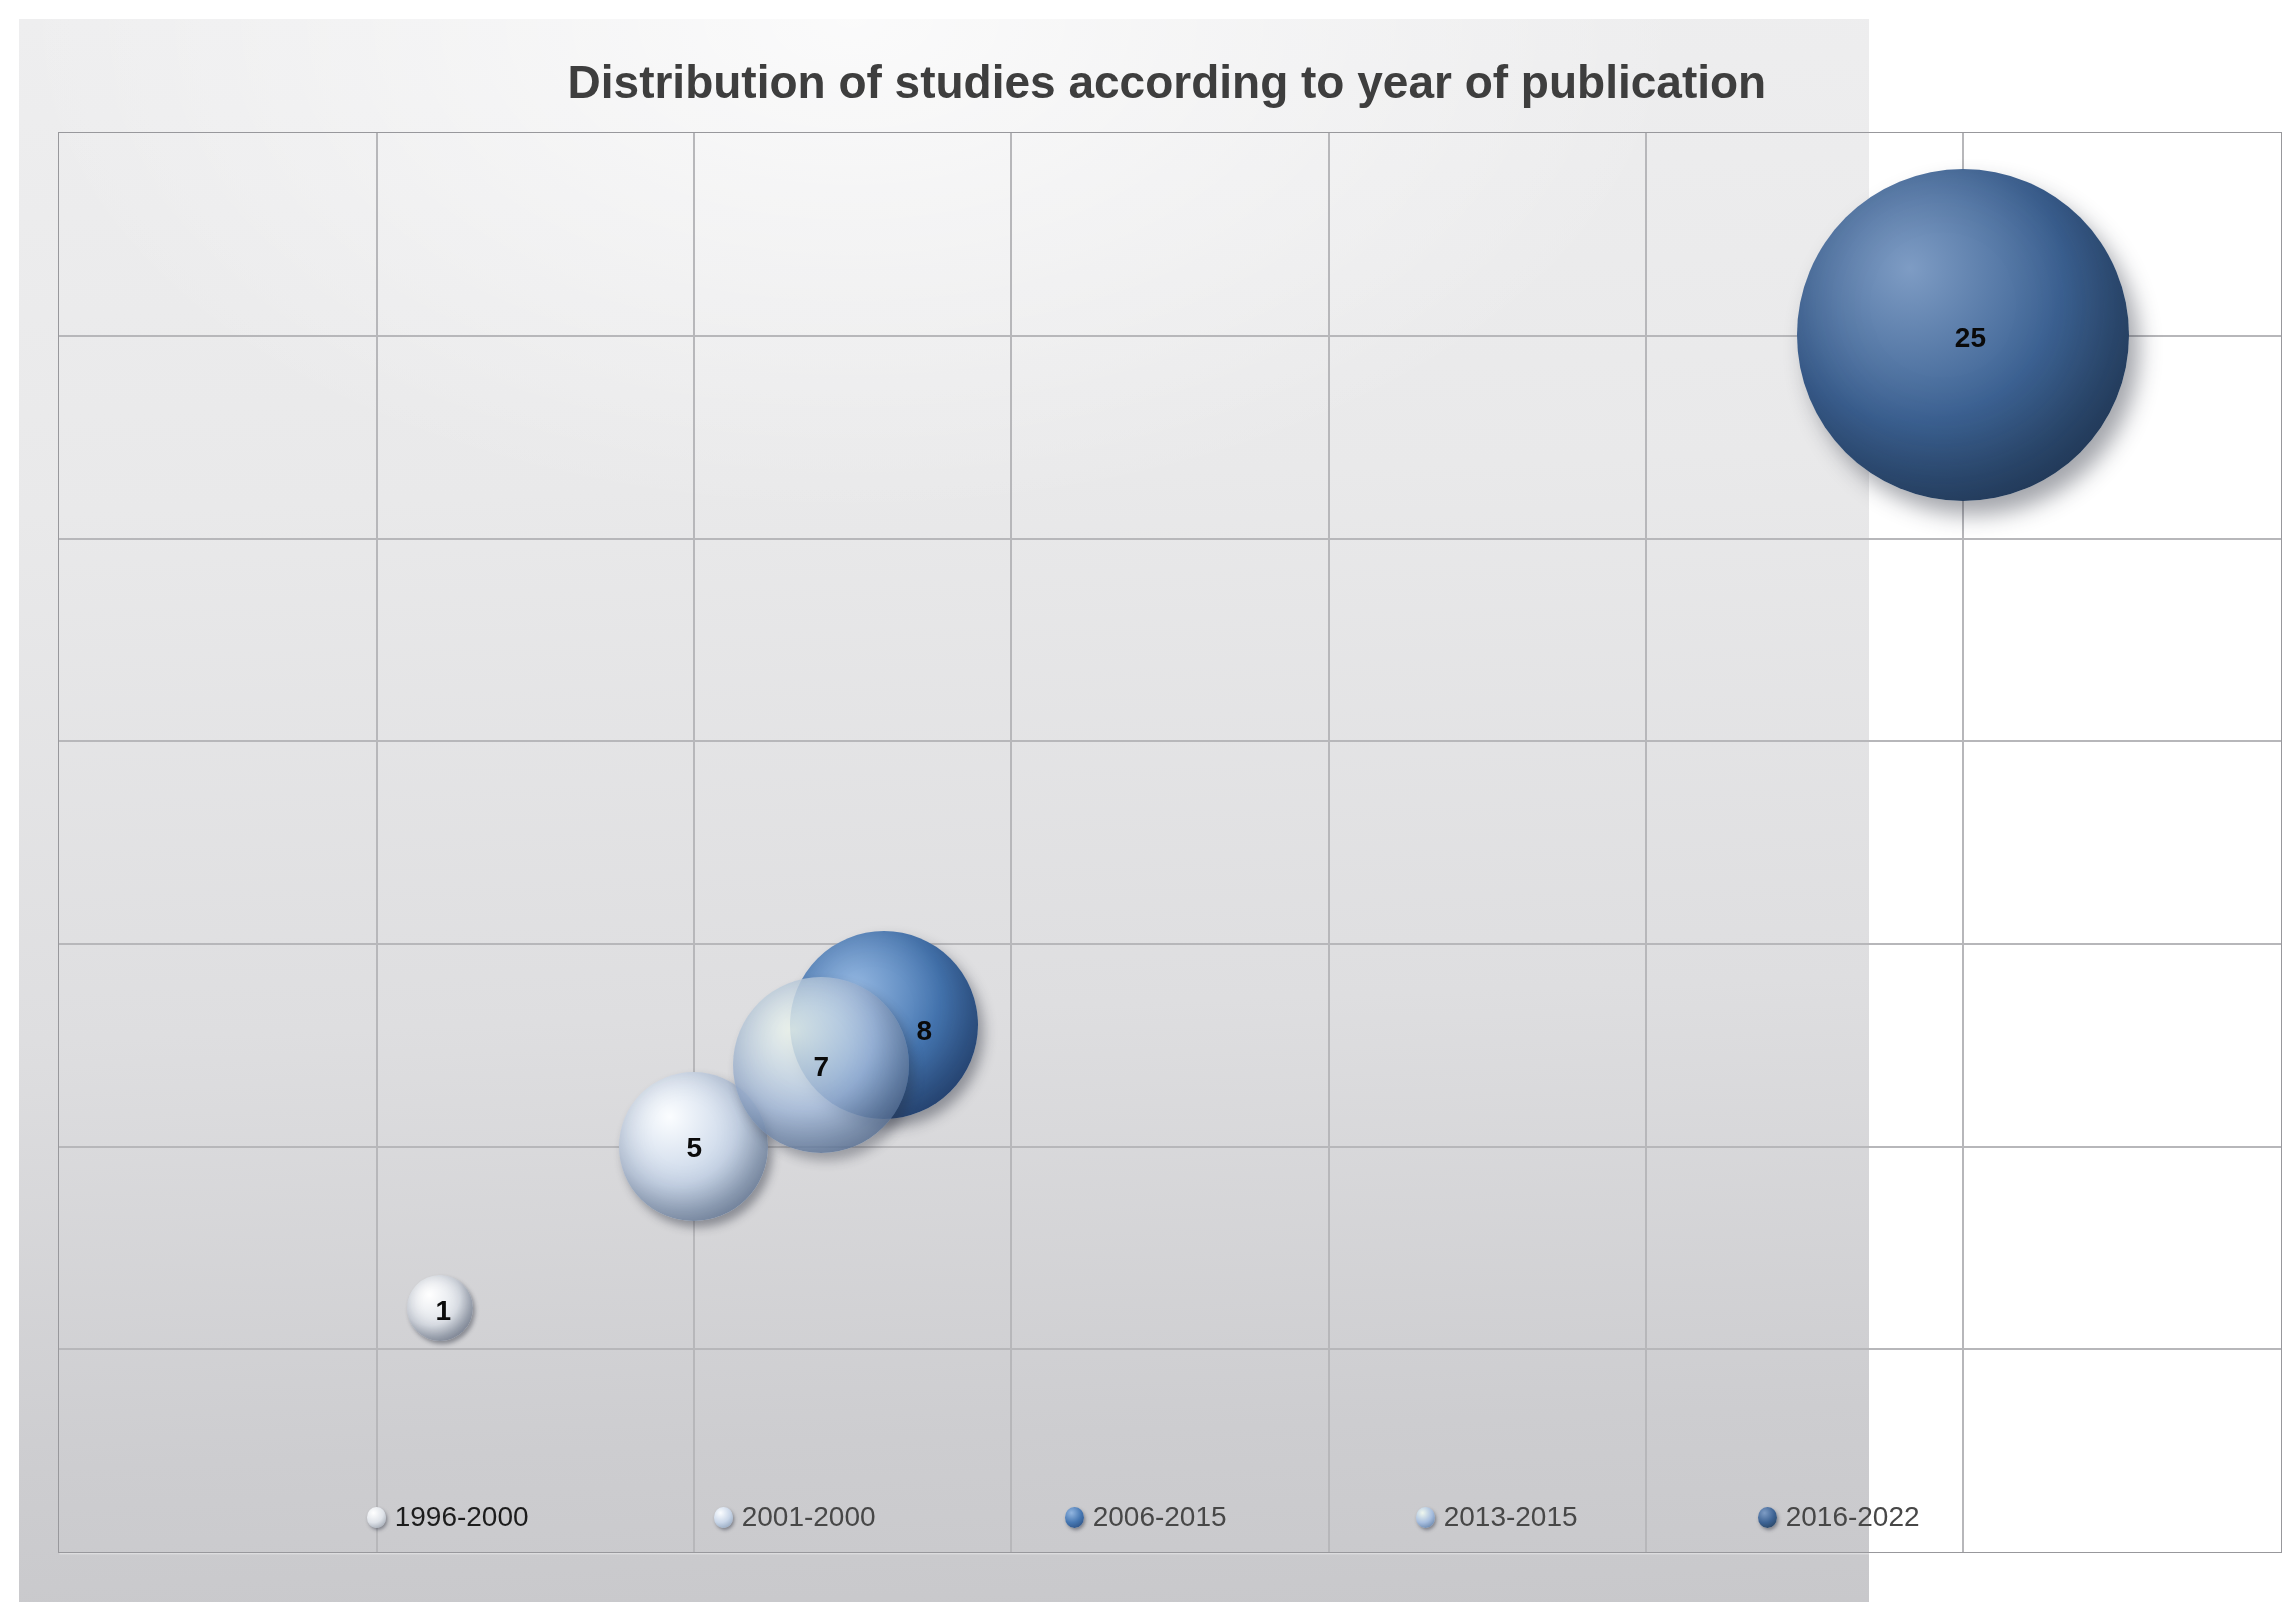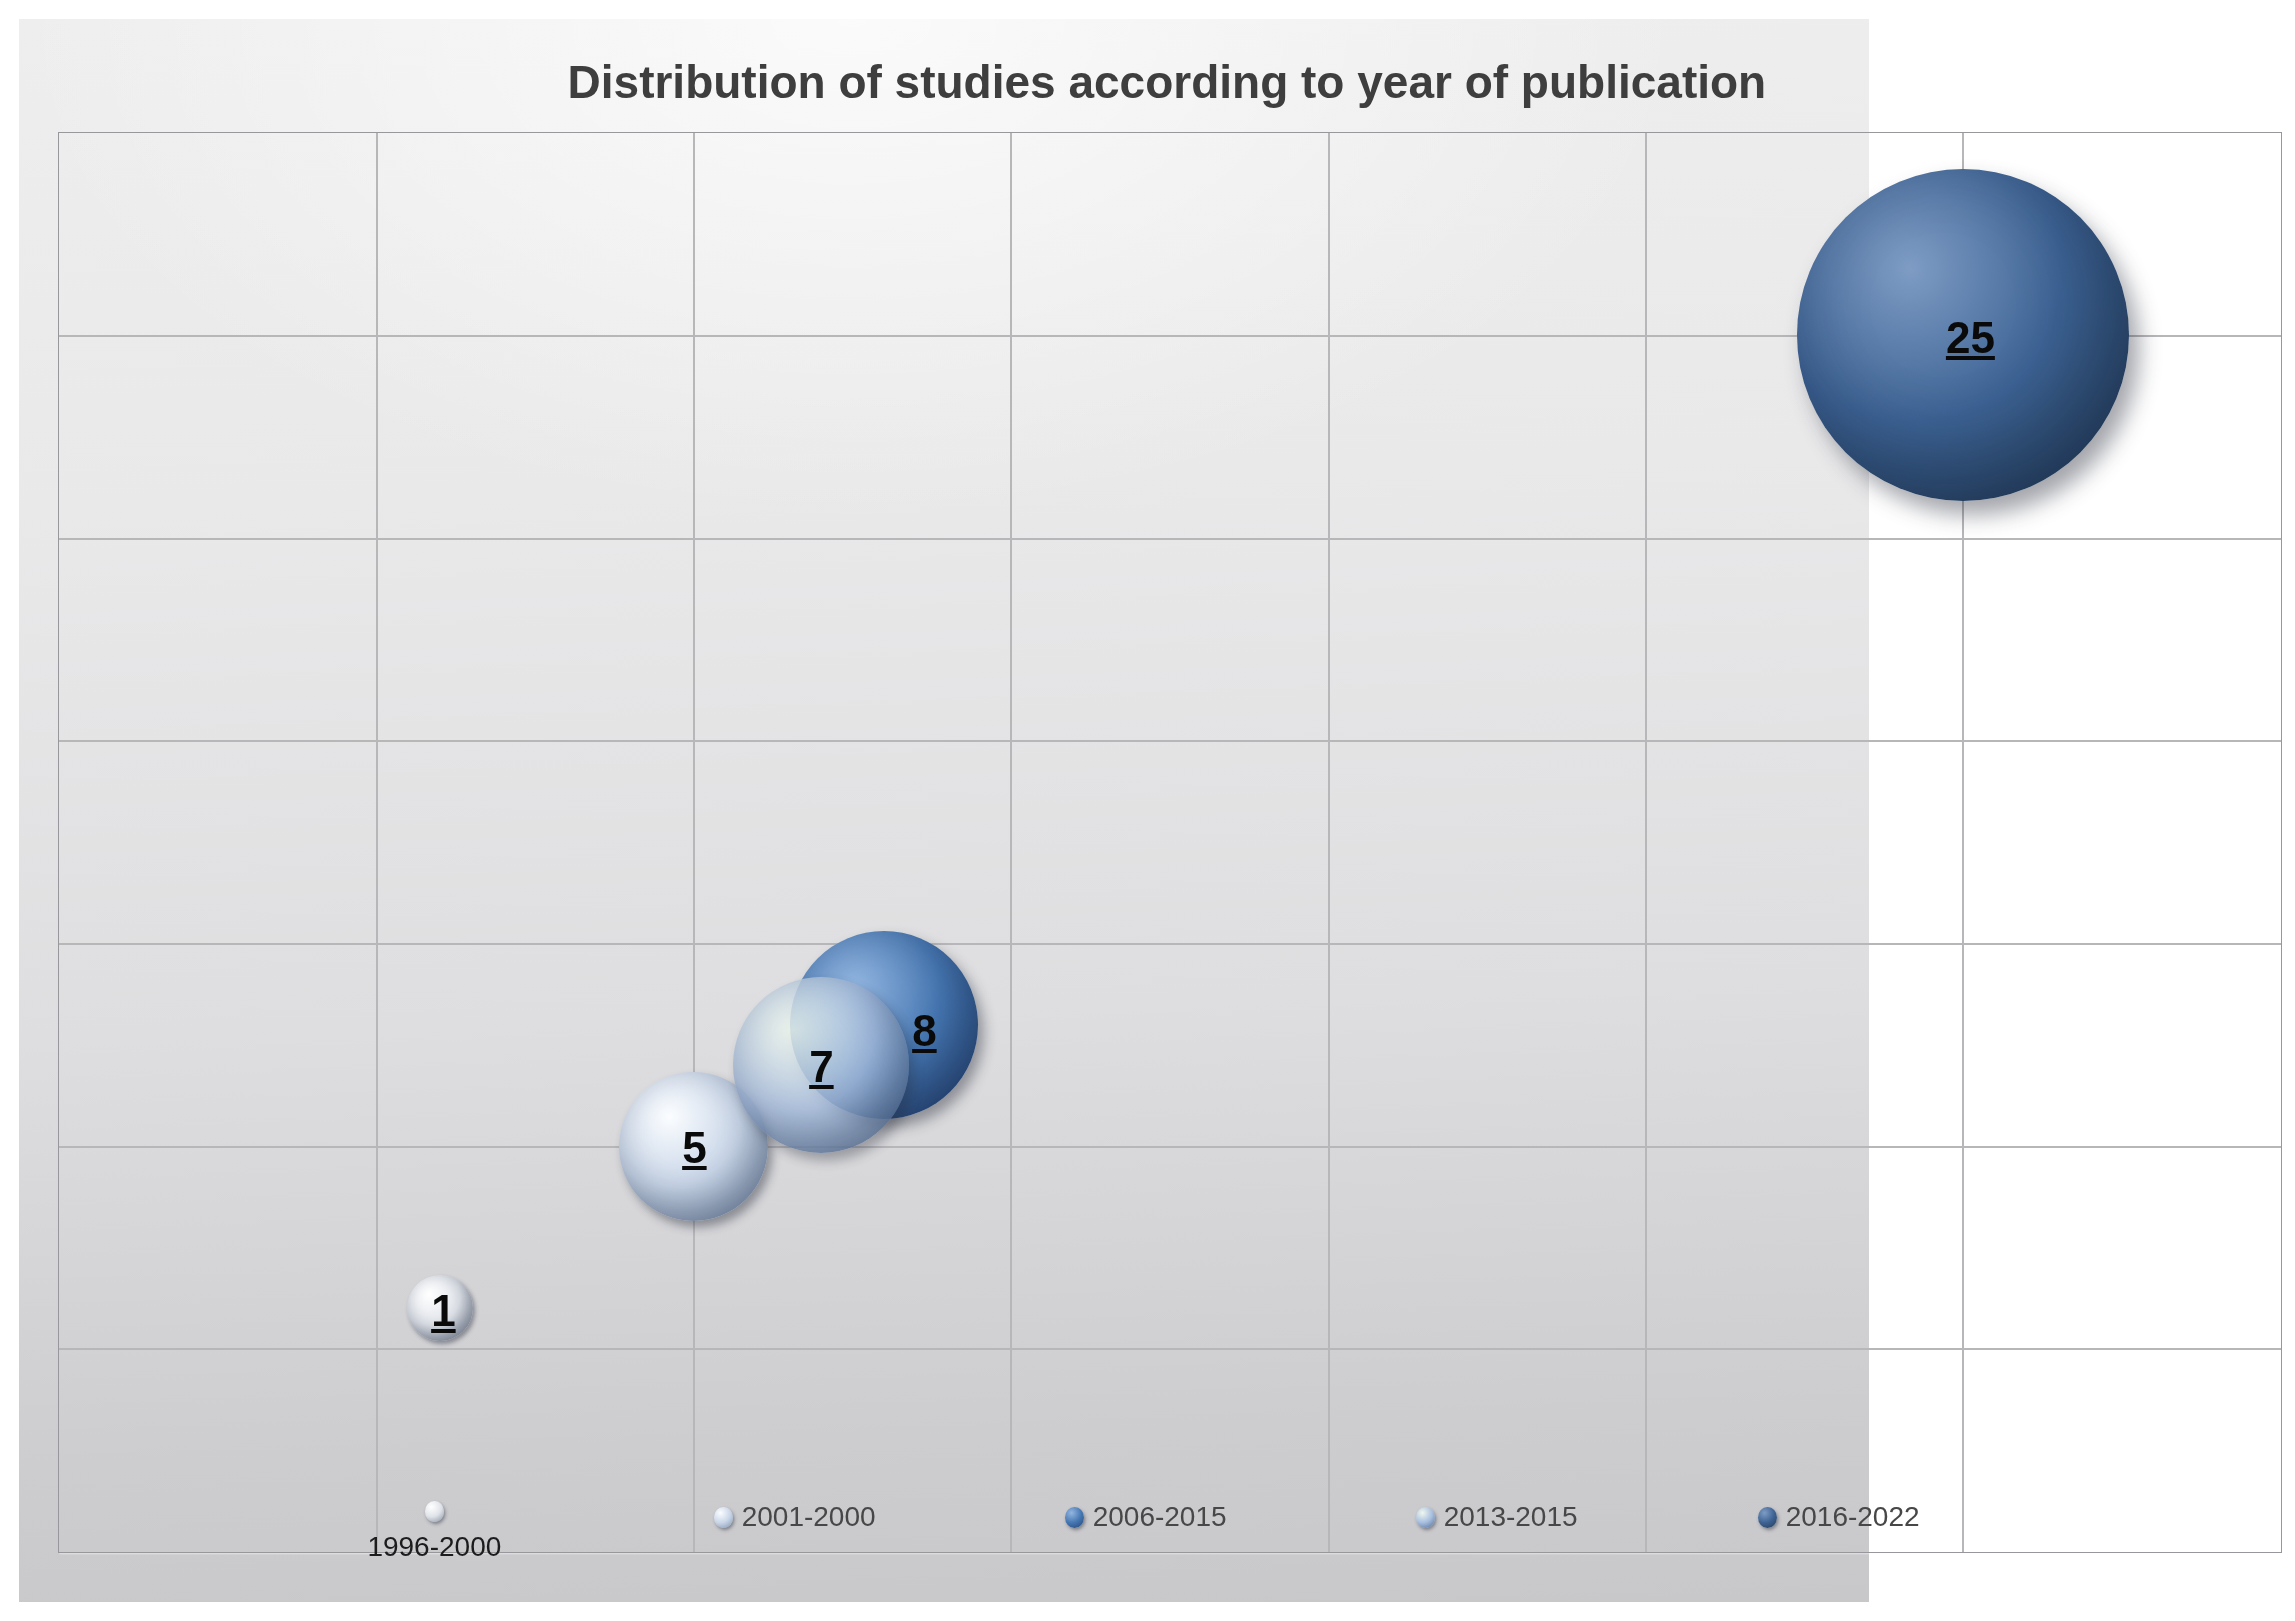--- a/index.html
+++ b/index.html
@@ -22,22 +22,22 @@
     border:1.4px solid #98989c;box-sizing:content-box;
     box-shadow:1.4px 1.4px 0 rgba(255,255,255,0.35);
   }
   .gridline-v{position:absolute;top:0;width:1.4px;height:100%;background:#b7b7ba;}
   .gridline-h{position:absolute;left:0;height:1.4px;width:100%;background:#b7b7ba;}
   .bubble{
     position:absolute;border-radius:50%;
     box-shadow:7.2px 10px 18.7px rgba(35,40,55,0.40), inset -7.2px -11.5px 24.4px rgba(10,20,45,0.28);
   }
   .bubble-label{
-    position:absolute;font-size:44px;font-weight:bold;color:#0a0a0a;
-    transform:translate(-50%,-50%);white-space:nowrap;text-decoration:underline;
+    position:absolute;font-size:28px;font-weight:bold;color:#0a0a0a;
+    transform:translate(-50%,-50%);white-space:nowrap;
   }
   .legend{position:absolute;left:0;top:0;width:100%;height:100%;}
   .legend-item{
     position:absolute;display:flex;align-items:center;gap:8.6px;height:32px;
   }
   .legend-marker{
     width:18.7px;height:21px;border-radius:50%;flex:0 0 auto;
     box-shadow:1.4px 2.2px 3.6px rgba(35,40,55,0.45);
   }
   .legend-label{font-size:28px;line-height:32px;white-space:nowrap;}
@@ -65,21 +65,21 @@
       <div class="bubble" style="left: 731px; top: 798px; height: 188px; width: 188px; opacity: 1; background: radial-gradient(circle at 34% 30%, rgb(147, 182, 224) 0%, rgb(70, 119, 178) 48%, rgb(42, 77, 127) 86%, rgb(42, 77, 127) 100%); box-shadow: rgba(35, 40, 55, 0.42) 5.6px 8px 12.4px, rgba(10, 20, 45, 0.3) -11.3px -17px 47px inset;"></div>
       <div class="bubble" style="left: 674px; top: 844px; height: 176px; width: 176px; opacity: 0.82; background: radial-gradient(circle at 34% 30%, rgb(239, 247, 238) 0%, rgb(167, 190, 223) 48%, rgb(95, 125, 164) 86%, rgb(95, 125, 164) 100%); box-shadow: rgba(35, 40, 55, 0.42) 5.3px 7.4px 11.6px, rgba(10, 20, 45, 0.3) -10.6px -16px 44px inset;"></div>
       <div class="bubble" style="left: 1738px; top: 36px; height: 332px; width: 332px; opacity: 1; background: radial-gradient(circle at 34% 30%, rgb(126, 156, 196) 0%, rgb(61, 99, 148) 48%, rgb(39, 66, 95) 86%, rgb(39, 66, 95) 100%); box-shadow: rgba(35, 40, 55, 0.42) 10px 14px 22px, rgba(10, 20, 45, 0.3) -20px -30px 83px inset;"></div>
       <div class="bubble-label" style="left: 384px; top: 1178px;">1</div>
       <div class="bubble-label" style="left: 635px; top: 1015px;">5</div>
       <div class="bubble-label" style="left: 865px; top: 898px;">8</div>
       <div class="bubble-label" style="left: 762px; top: 934px;">7</div>
       <div class="bubble-label" style="left: 1911px; top: 205px;">25</div>
     </div>
   <div class="legend">
-      <div class="legend-item" style="left: 348px; top: 1482px; flex-direction: column;">
+      <div class="legend-item" style="left: 348px; top: 1482px;">
         <span class="legend-marker" style="background: radial-gradient(circle at 34% 28%, rgb(255, 255, 255) 0%, rgb(223, 227, 233) 50%, rgb(154, 162, 174) 90%);"></span>
         <span class="legend-label" style="color: rgb(28, 28, 28);">1996-2000</span>
       </div>
       <div class="legend-item" style="left: 695px; top: 1482px;">
         <span class="legend-marker" style="background: radial-gradient(circle at 34% 28%, rgb(251, 253, 255) 0%, rgb(201, 214, 232) 50%, rgb(141, 161, 186) 90%);"></span>
         <span class="legend-label" style="color: rgb(71, 71, 71);">2001-2000</span>
       </div>
       <div class="legend-item" style="left: 1046px; top: 1482px;">
         <span class="legend-marker" style="background: radial-gradient(circle at 34% 28%, rgb(147, 182, 224) 0%, rgb(70, 119, 178) 50%, rgb(42, 77, 127) 90%);"></span>
         <span class="legend-label" style="color: rgb(71, 71, 71);">2006-2015</span>

